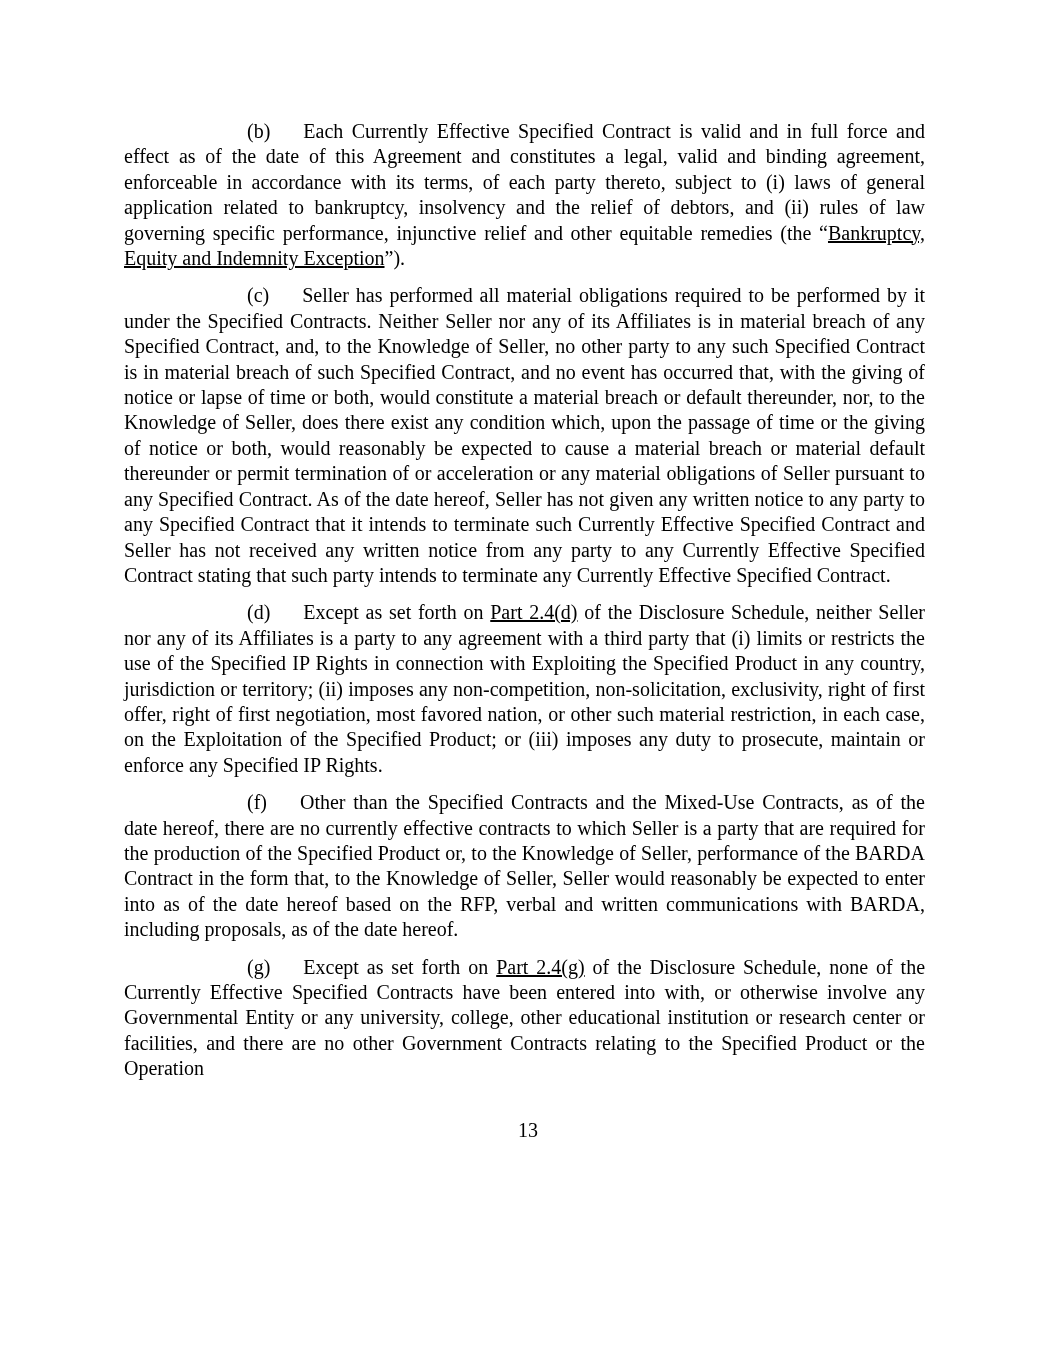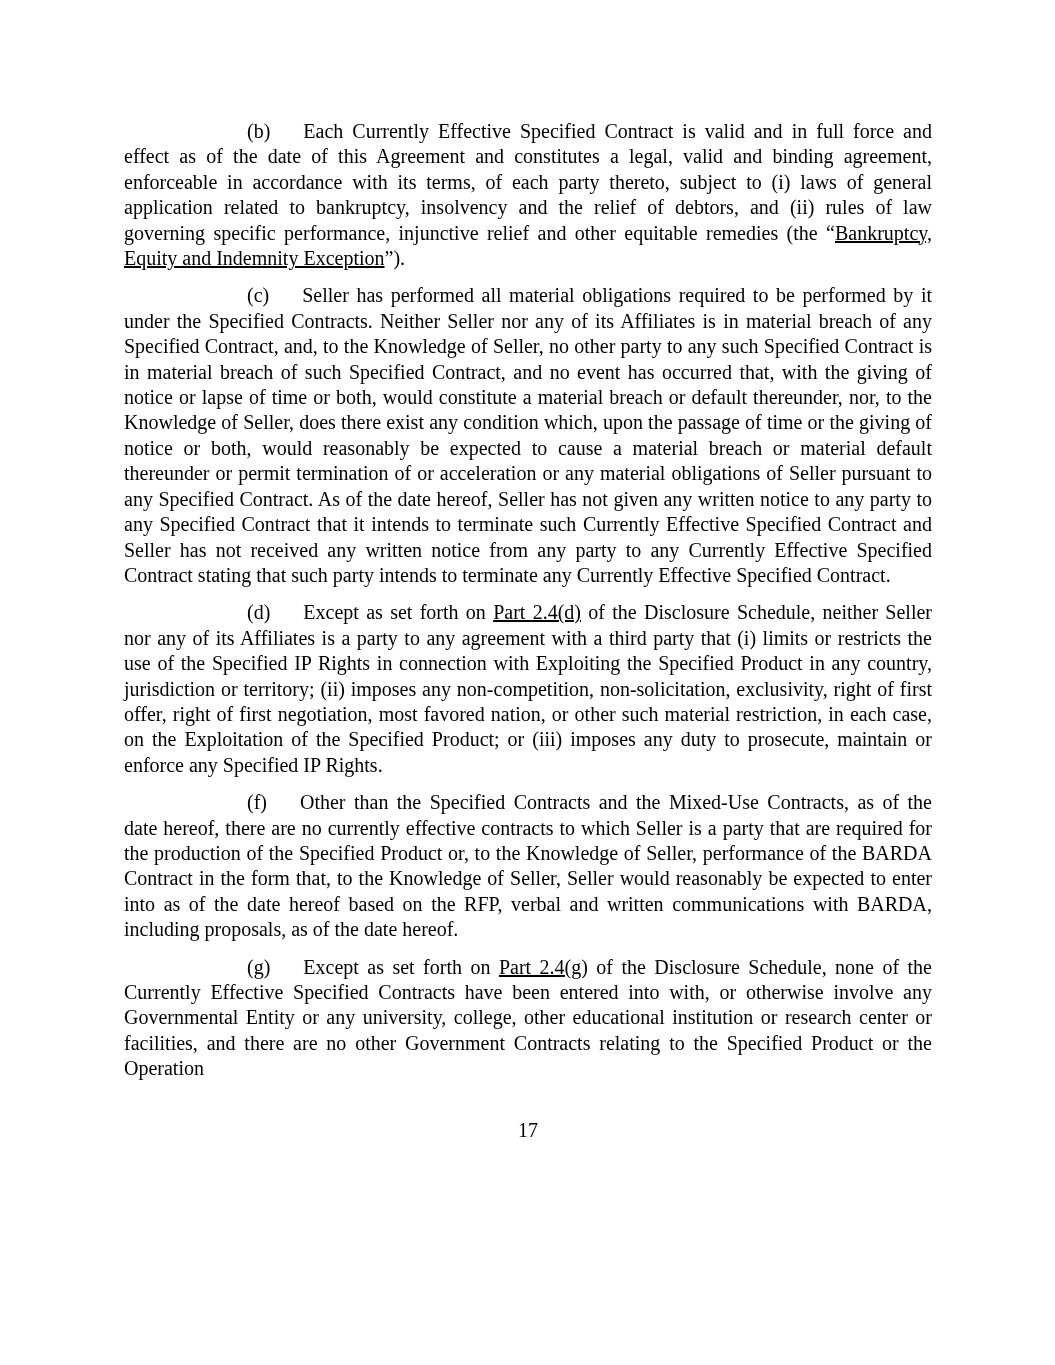--- a/index.html
+++ b/index.html
@@ -18,21 +18,21 @@
     width: 1055px;
     height: 1365px;
     padding: 119px 123px 0 124px;
     font-family: "Liberation Serif", "DejaVu Serif", serif;
     font-size: 20px;
     line-height: 25.4px;
     color: #000000;
     text-align: justify;
   }
   .para {
-    margin: 0 0 12px 0;
+    margin: 0 7px 12px 0;
     text-indent: 123px;
   }
   .plabel {
     white-space: nowrap;
   }
   .ptab {
     display: inline-block;
     width: 33px;
   }
   .useg {
@@ -49,15 +49,15 @@
 
 <div class="page">
   <div>
       <p class="para"><span class="plabel">(b)</span><span class="ptab"></span><span class="seg">Each Currently Effective Specified Contract is valid and in full force and effect as of the date of this Agreement and constitutes a legal, valid and binding agreement, enforceable in accordance with its terms, of each party thereto, subject to (i) laws of general application related to bankruptcy, insolvency and the relief of debtors, and (ii) rules of law governing specific performance, injunctive relief and other equitable remedies (the “</span><span class="useg">Bankruptcy, Equity and Indemnity Exception</span><span class="seg">”).</span></p>
       <p class="para"><span class="plabel">(c)</span><span class="ptab"></span><span class="seg">Seller has performed all material obligations required to be performed by it under the Specified Contracts. Neither Seller nor any of its Affiliates is in material breach of any Specified Contract, and, to the Knowledge of Seller, no other party to any such Specified Contract is in material breach of such Specified Contract, and no event has occurred that, with the giving of notice or lapse of time or both, would constitute a material breach or default thereunder, nor, to the Knowledge of Seller, does there exist any condition which, upon the passage of time or the giving of notice or both, would reasonably be expected to cause a material breach or material default thereunder or permit termination of or acceleration or any material obligations of Seller pursuant to any Specified Contract. As of the date hereof, Seller has not given any written notice to any party to any Specified Contract that it intends to terminate such Currently Effective Specified Contract and Seller has not received any written notice from any party to any Currently Effective Specified Contract stating that such party intends to terminate any Currently Effective Specified Contract.</span></p>
       <p class="para"><span class="plabel">(d)</span><span class="ptab"></span><span class="seg">Except as set forth on </span><span class="useg">Part 2.4(d)</span><span class="seg"> of the Disclosure Schedule, neither Seller nor any of its Affiliates is a party to any agreement with a third party that (i) limits or restricts the use of the Specified IP Rights in connection with Exploiting the Specified Product in any country, jurisdiction or territory; (ii) imposes any non-competition, non-solicitation, exclusivity, right of first offer, right of first negotiation, most favored nation, or other such material restriction, in each case, on the Exploitation of the Specified Product; or (iii) imposes any duty to prosecute, maintain or enforce any Specified IP Rights.</span></p>
       <p class="para"><span class="plabel">(f)</span><span class="ptab"></span><span class="seg">Other than the Specified Contracts and the Mixed-Use Contracts, as of the date hereof, there are no currently effective contracts to which Seller is a party that are required for the production of the Specified Product or, to the Knowledge of Seller, performance of the BARDA Contract in the form that, to the Knowledge of Seller, Seller would reasonably be expected to enter into as of the date hereof based on the RFP, verbal and written communications with BARDA, including proposals, as of the date hereof.</span></p>
       <p class="para"><span class="plabel">(g)</span><span class="ptab"></span><span class="seg">Except as set forth on </span><span class="useg">Part 2.4(g)</span><span class="seg"> of the Disclosure Schedule, none of the Currently Effective Specified Contracts have been entered into with, or otherwise involve any Governmental Entity or any university, college, other educational institution or research center or facilities, and there are no other Government Contracts relating to the Specified Product or the Operation</span></p>
     </div>
   <div class="footer">
-    <span>17</span>
+    <span>13</span>
   </div>
 </div>
 
 </body></html>

